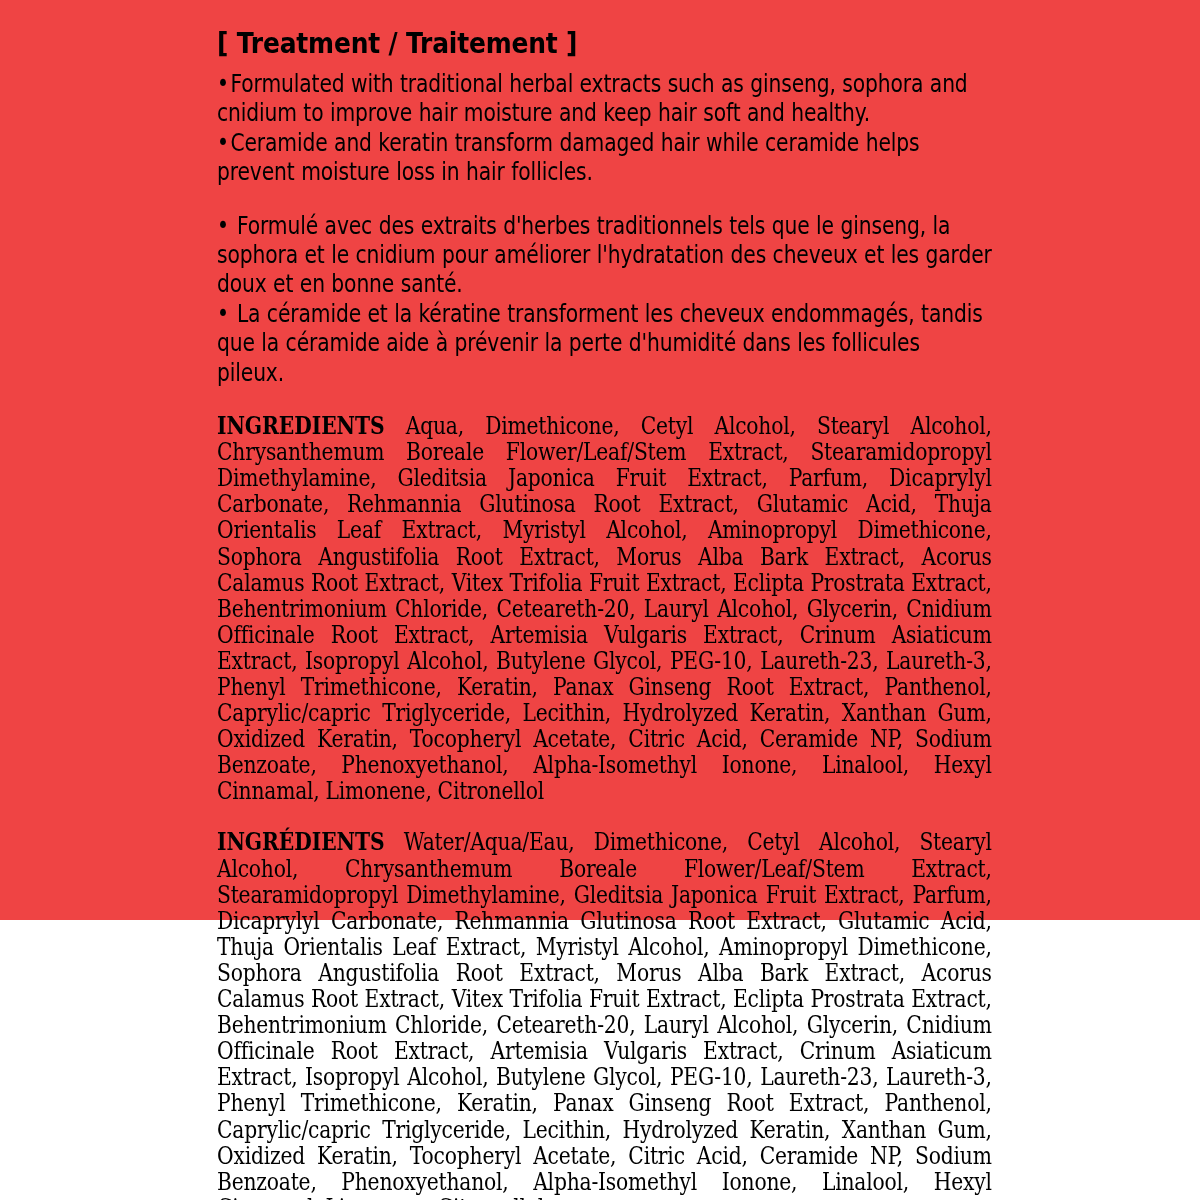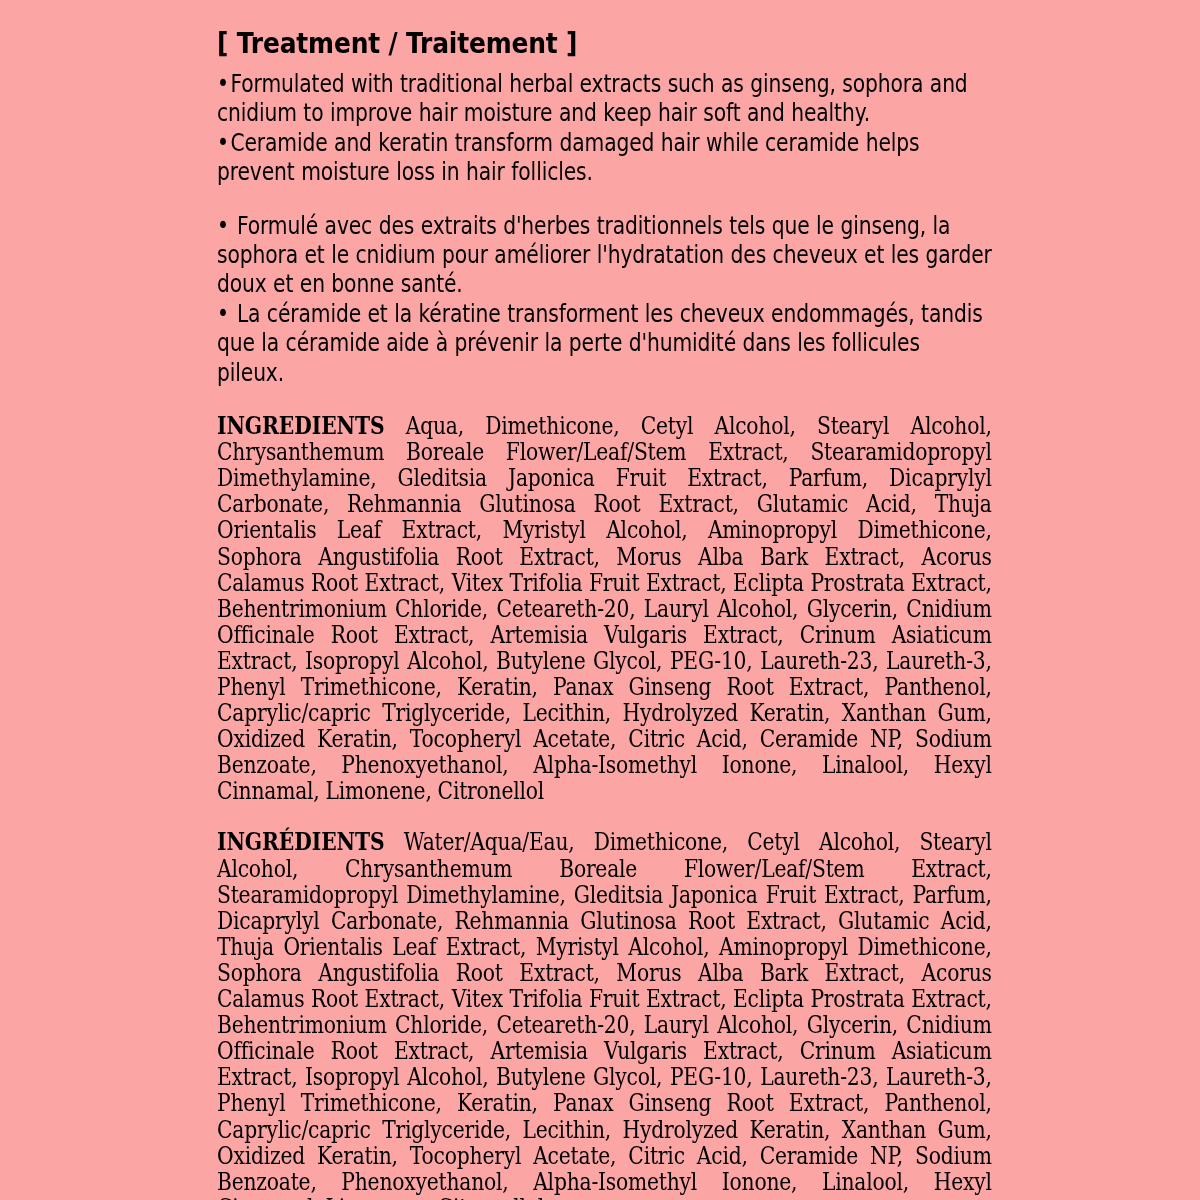--- a/index.html
+++ b/index.html
@@ -14,22 +14,22 @@
     font-family: "Liberation Sans", sans-serif;
     color: #000000;
     -webkit-font-smoothing: antialiased;
   }
 
   .label-page {
     position: absolute;
     left: 0;
     top: 0;
     width: 1200px;
-    height: 1200px;
-    background: #fca5a5;
+    height: 920px;
+    background: #ef4444;
   }
 
   .content {
     position: absolute;
     left: 217px;
     top: 26px;
     width: 775px;
   }
 
   

